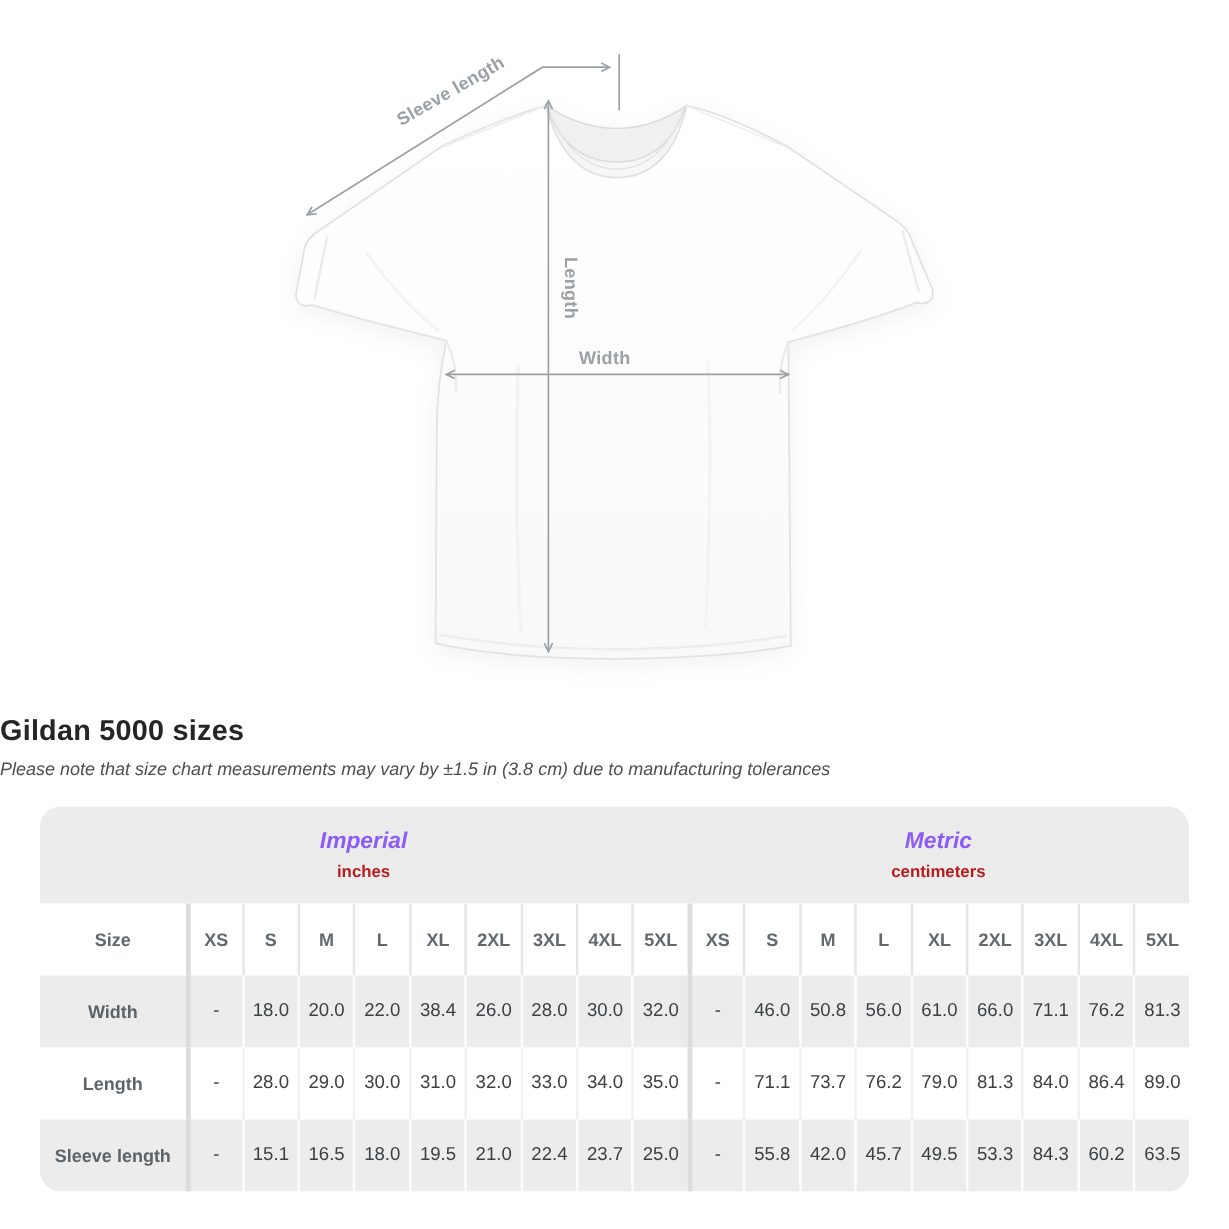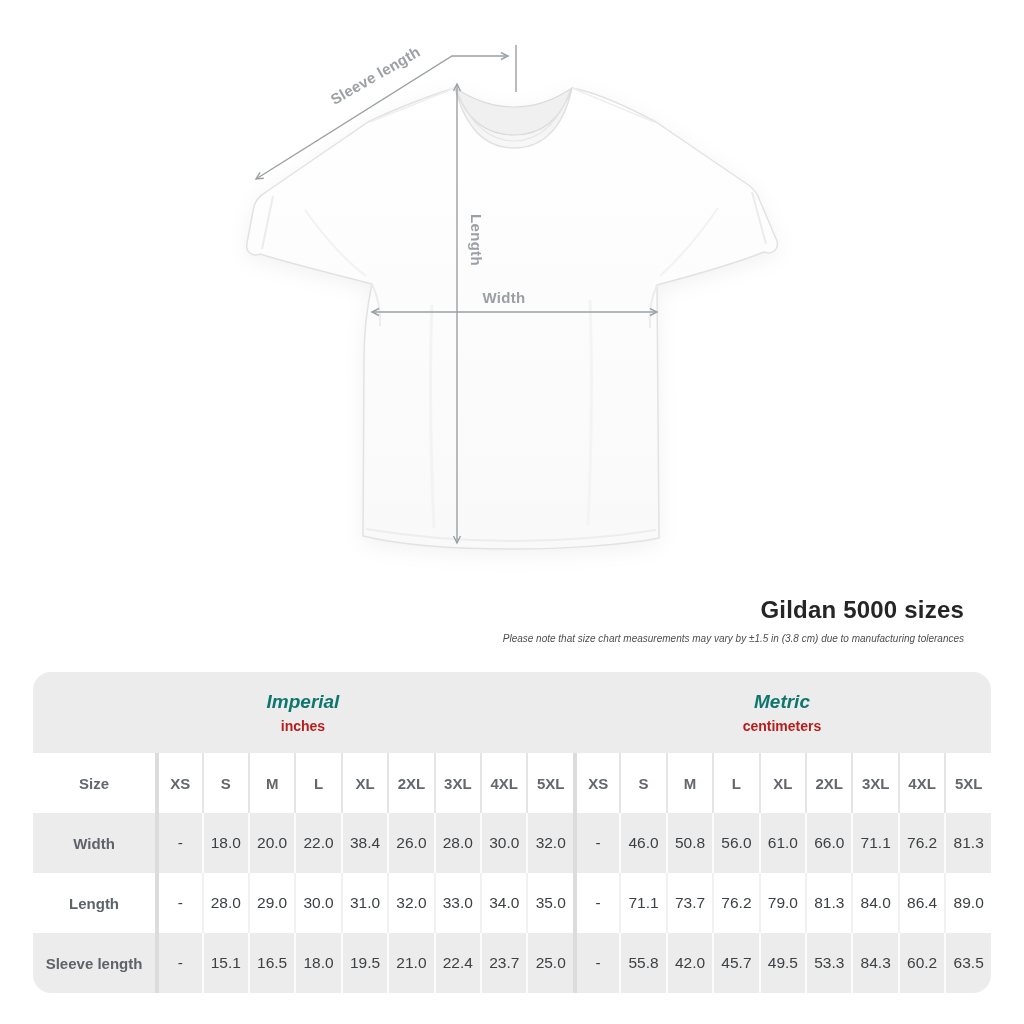--- a/index.html
+++ b/index.html
@@ -15,33 +15,33 @@
   html,body{width:1024px;height:1024px;background:#ffffff;overflow:hidden;
     font-family:"Liberation Sans","DejaVu Sans",sans-serif;}
   .page{position:relative;width:1024px;height:1024px;background:#fff;}
 
   
   .diagram{position:absolute;left:0;top:0;width:1024px;height:585px;}
   .diagram svg{display:block;width:1024px;height:585px;}
   .ann-label{fill:var(--annotation);font-size:15px;font-weight:700;letter-spacing:.3px;}
 
   
-  .titles{position:absolute;left:0;top:596px;width:964px;text-align:right;}
+  .titles{position:absolute;left:0;top:596px;width:964px;text-align:left;}
   .titles h1{font-size:24px;font-weight:700;color:var(--title-text);letter-spacing:.2px;}
-  .titles p{margin-top:9px;font-size:10px;font-style:italic;color:var(--subtitle-text);}
+  .titles p{margin-top:9px;font-size:15px;font-style:italic;color:var(--subtitle-text);}
 
   
   .table-wrap{position:absolute;left:33px;top:672px;width:958px;border-radius:18px;overflow:hidden;}
   table{width:958px;border-collapse:separate;border-spacing:0;table-layout:fixed;}
   col.c-label{width:122px;}
   col.c-size{width:46.4px;}
   th,td{text-align:center;vertical-align:middle;padding:0;}
 
   .group-row th{background:var(--table-gray);height:81px;}
-  .g-main{font-size:19px;font-weight:700;font-style:italic;color:#0f766e;}
+  .g-main{font-size:19px;font-weight:700;font-style:italic;color:#8b5cf6;}
   .g-sub{margin-top:5px;font-size:14px;color:#b91c1c;}
 
   .size-row th{background:#fff;height:60px;font-size:15px;font-weight:700;color:var(--header-text);margin-top:35px;}
   .size-row th.sz{border-left:2px solid #e5e5e5;}
 
   tbody th{font-size:15px;font-weight:700;color:#5d6369;}
   tbody td{font-size:15.5px;color:var(--value-text);height:60px;}
   tr.r-gray th,tr.r-gray td{background:var(--table-gray);}
   tr.r-gray td{border-left:2px solid rgba(255,255,255,.85);}
   tr.r-white th,tr.r-white td{background:#fff;}

